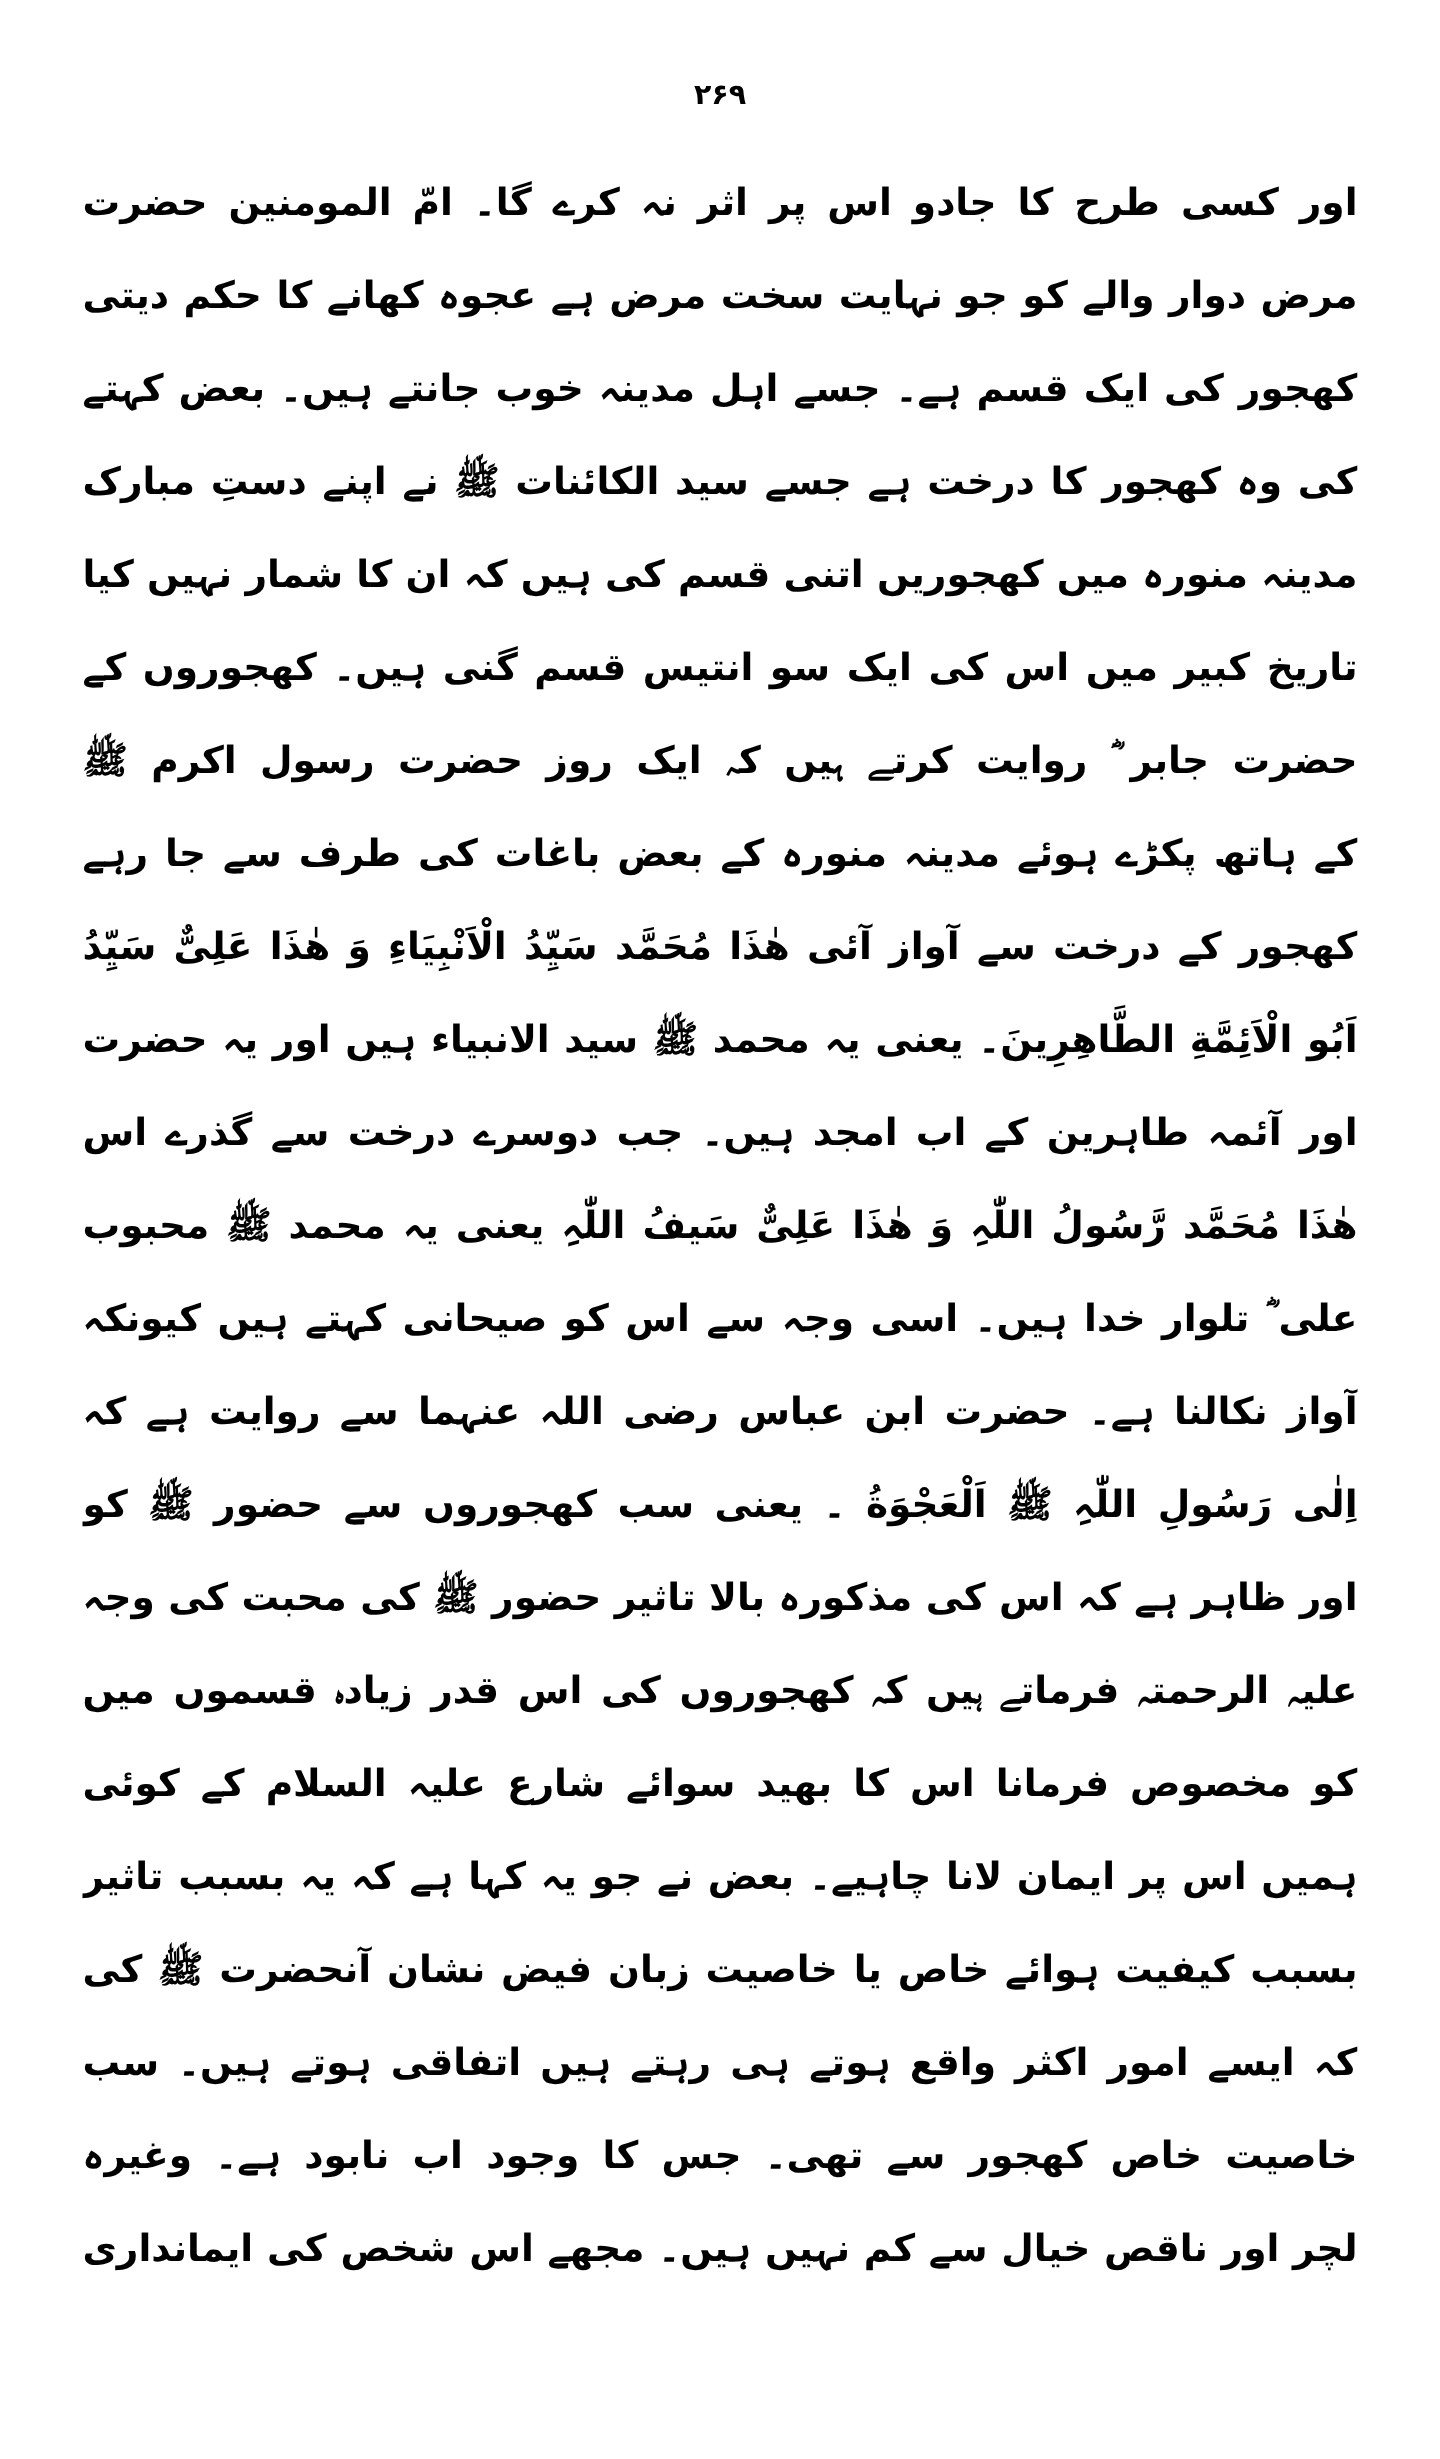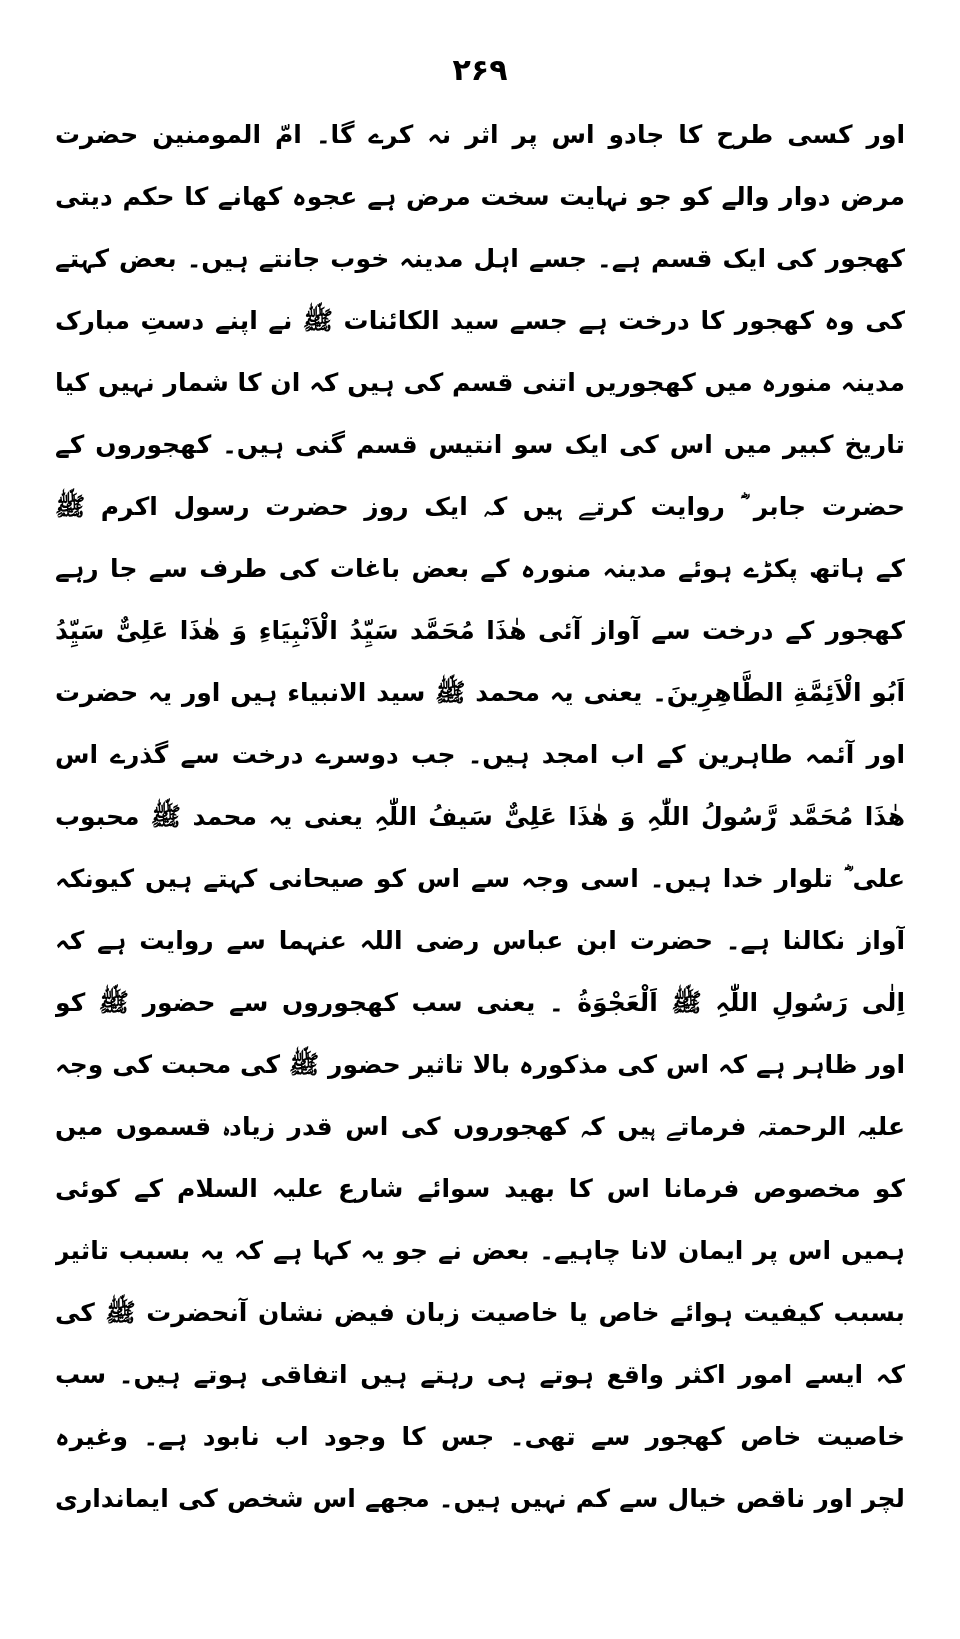--- a/index.html
+++ b/index.html
@@ -19,21 +19,21 @@
     background: #ffffff;
     color: #000000;
     position: relative;
   }
   .page-number {
     position: absolute;
     top: 52px;
     left: 0;
     width: 100%;
     text-align: center;
-    font-size: 30px;
+    font-size: 19px;
     font-weight: bold;
     letter-spacing: 2px;
     color: #000000;
   }
   .text-block {
     position: absolute;
     top: 104px;
     right: 55px;
     width: 850px;
     direction: rtl;

